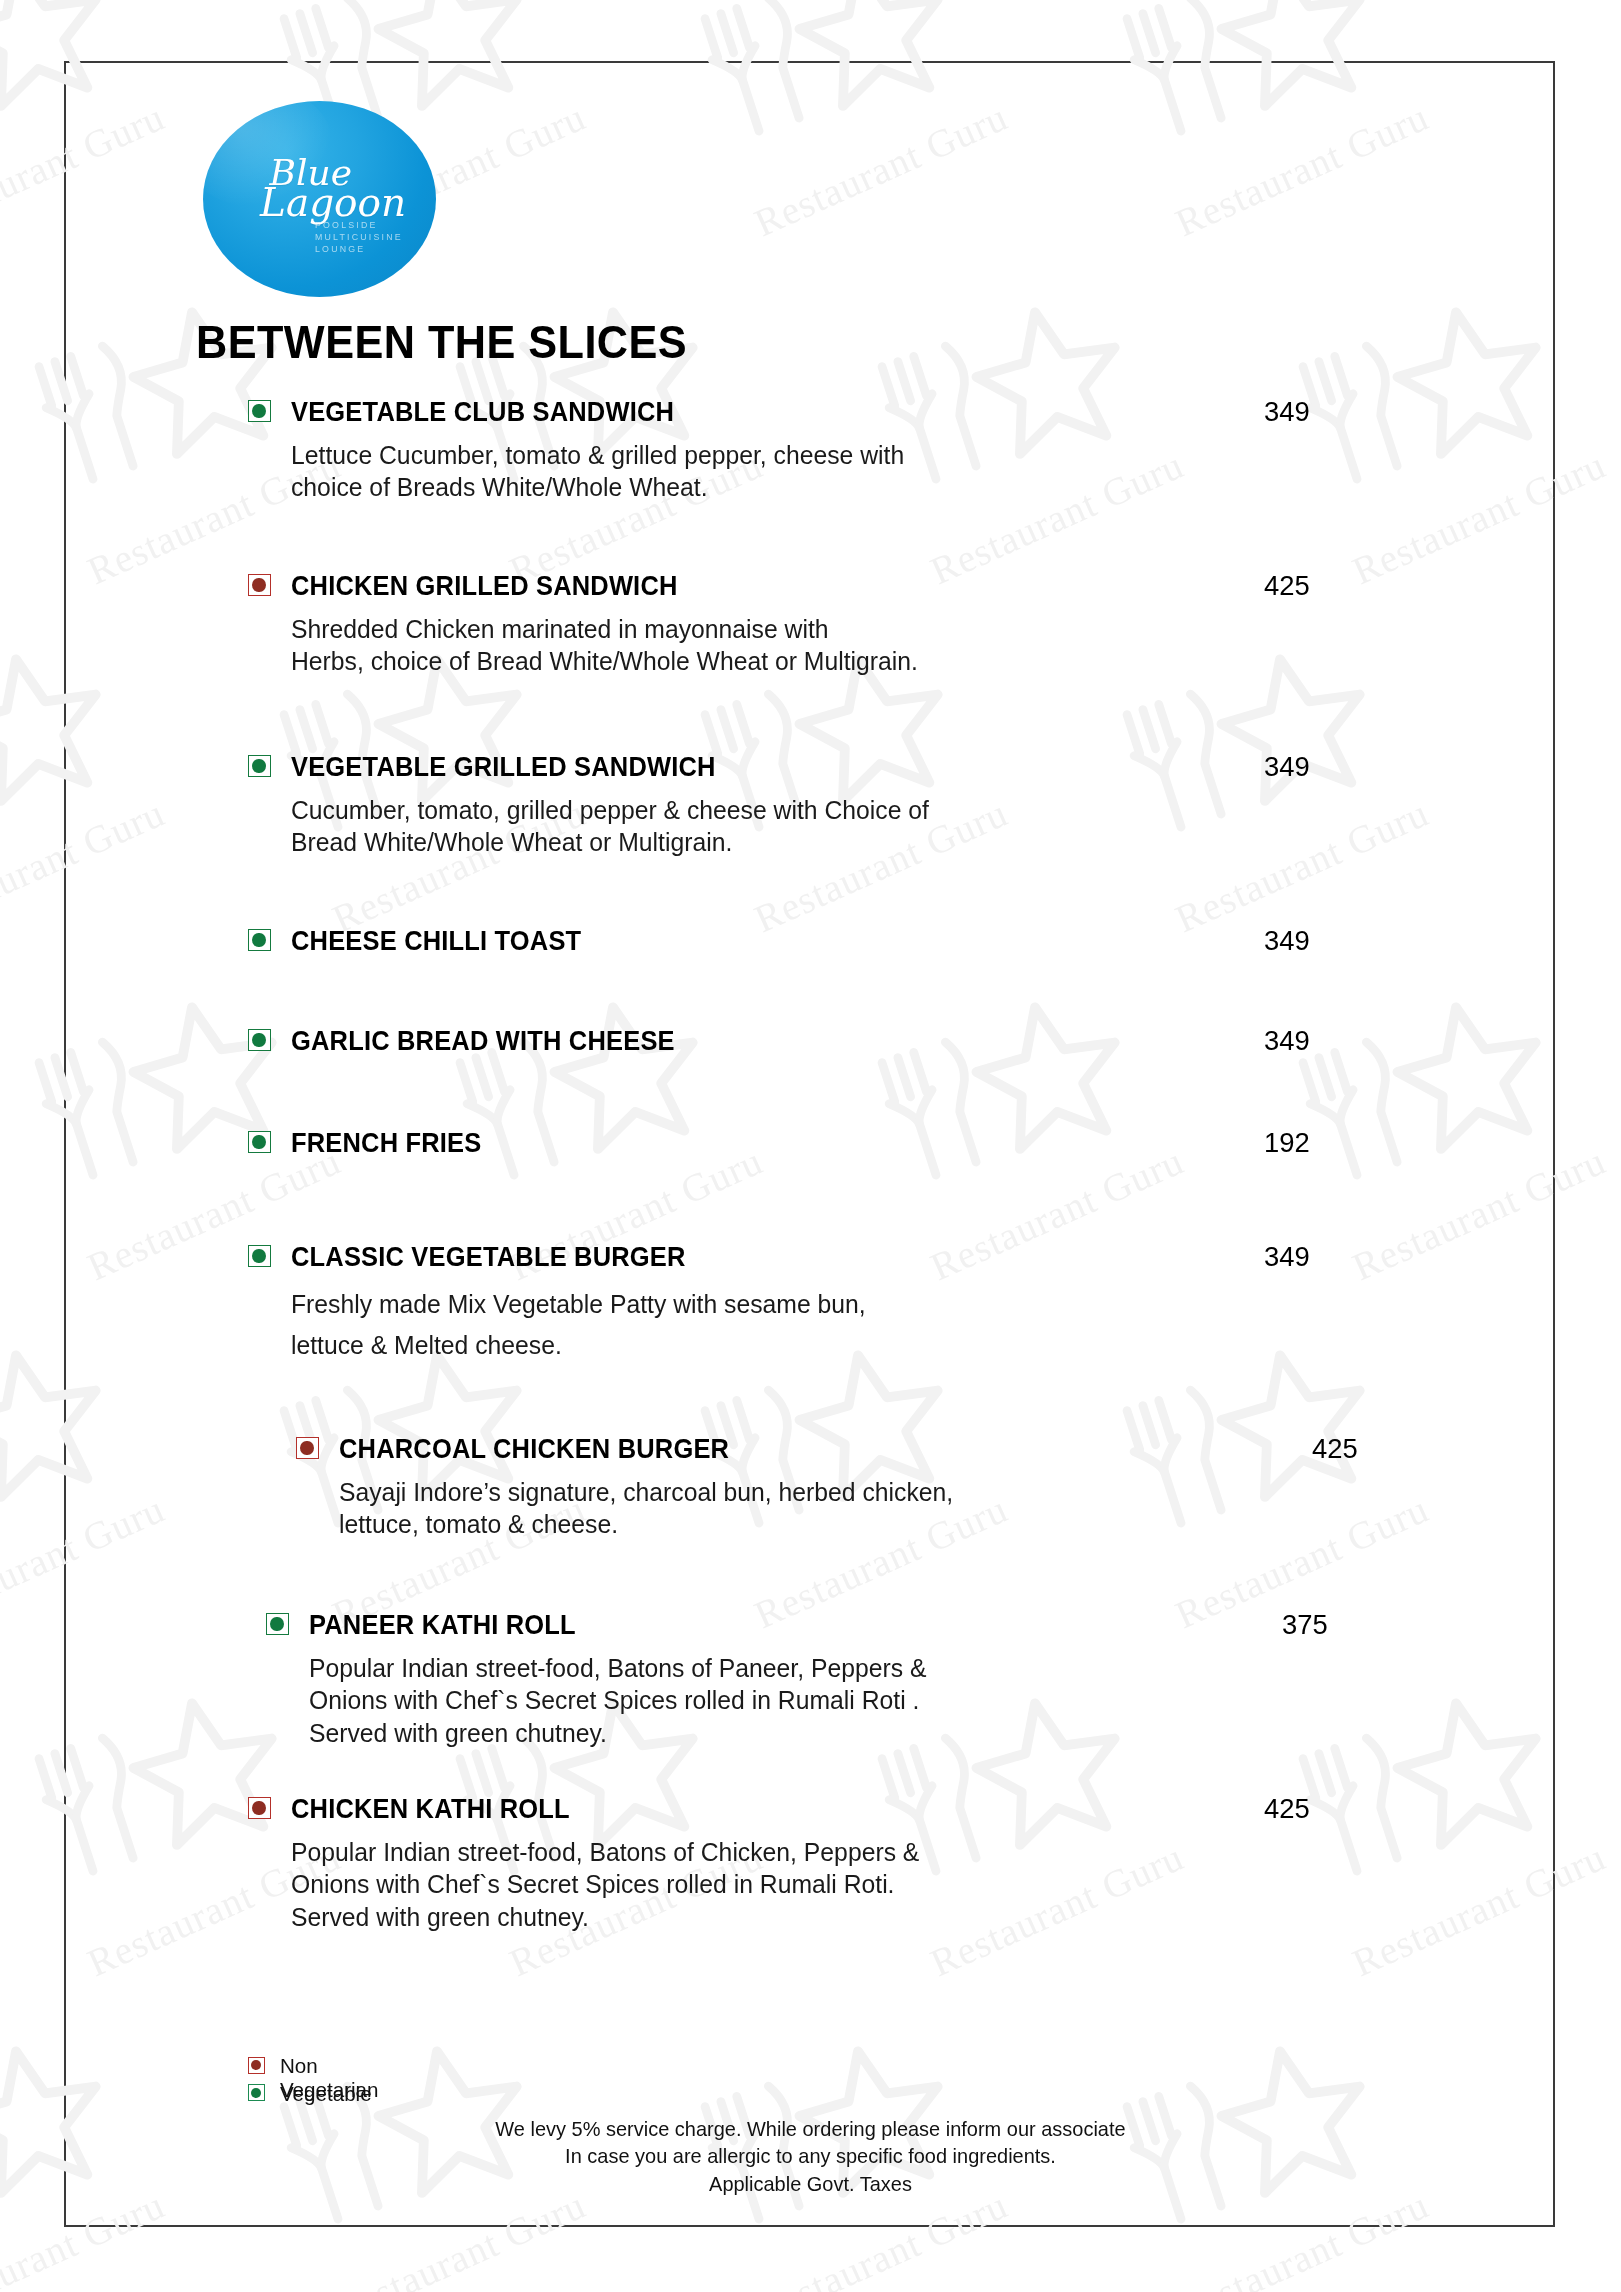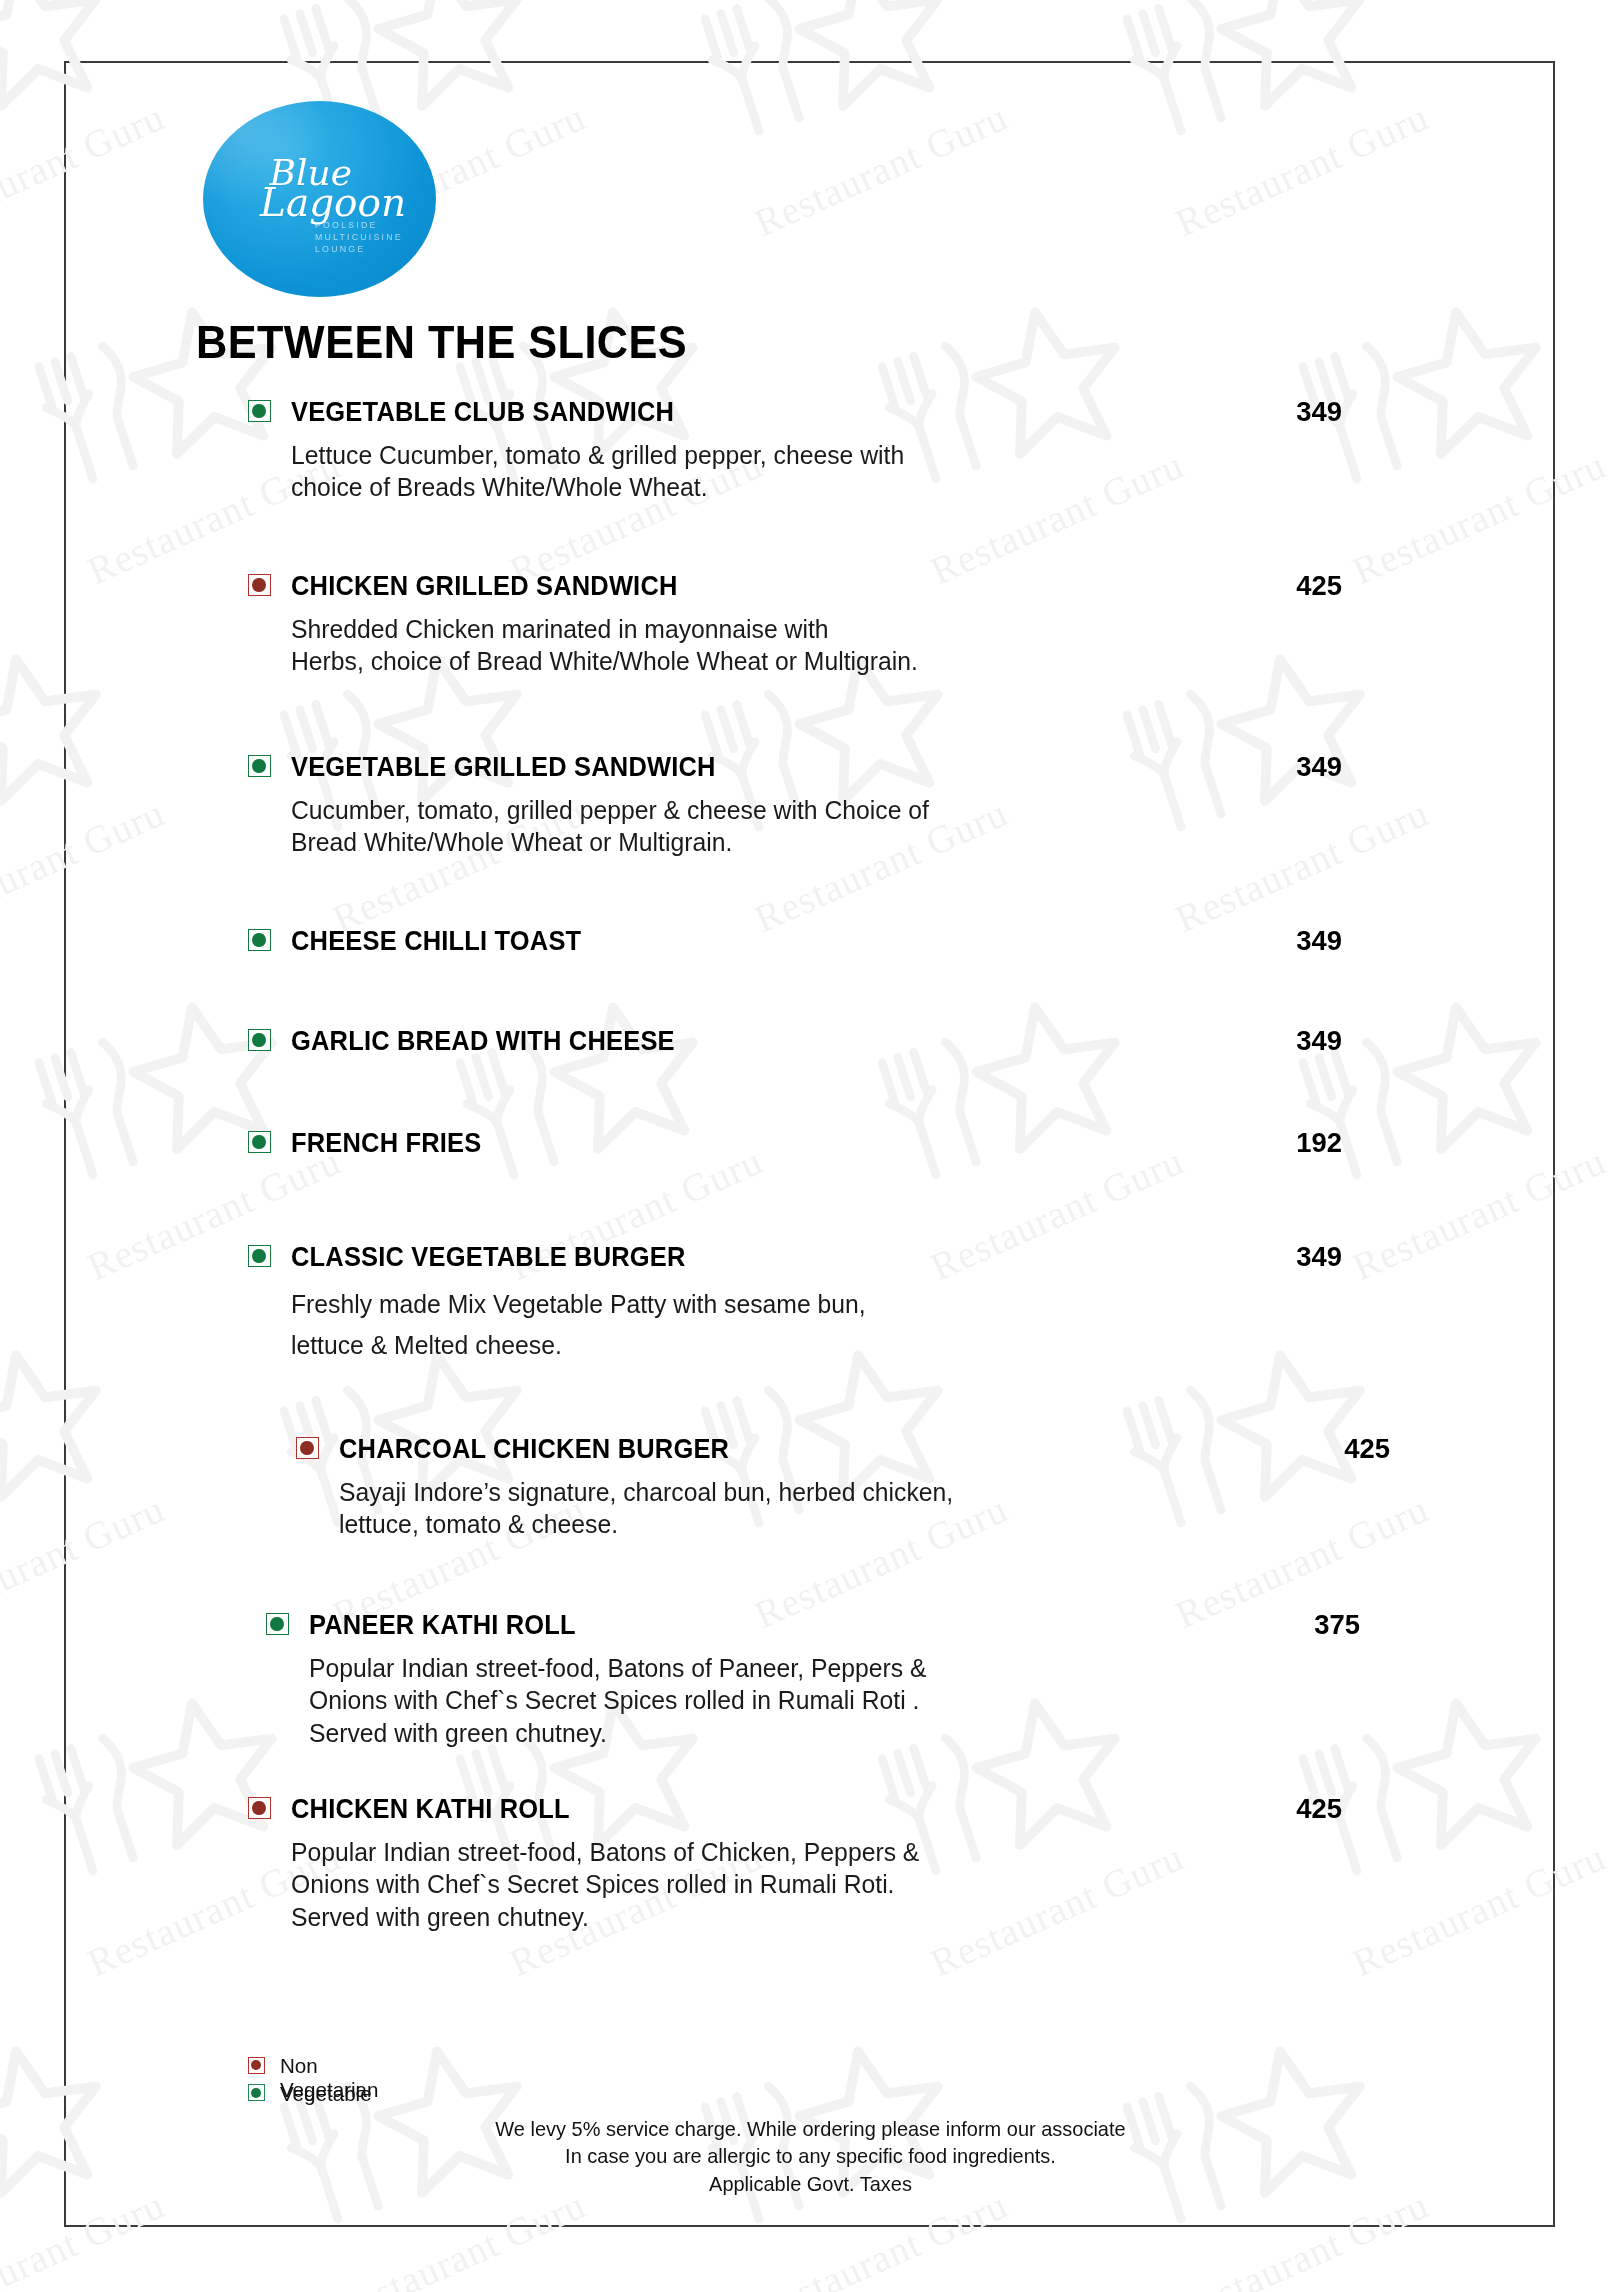--- a/index.html
+++ b/index.html
@@ -197,23 +197,23 @@
     color: #000000;
     transform: scaleX(0.93);
     transform-origin: left center;
     white-space: nowrap;
   }
   .item-price {
     position: absolute;
     left: 1264px;
     top: 0px;
     width: 78px;
-    text-align: right;
+    text-align: left;
     font-family: "Liberation Sans", sans-serif;
-    font-weight: bold;
+    font-weight: normal;
     font-size: 27.4px;
     color: #000000;
   }
   .item-desc {
     margin: 3.9px 0 0 291px;
     font-family: "Liberation Sans", sans-serif;
     font-size: 25.5px;
     line-height: 1.27;
     color: #1a1a1a;
     max-width: 961px;

